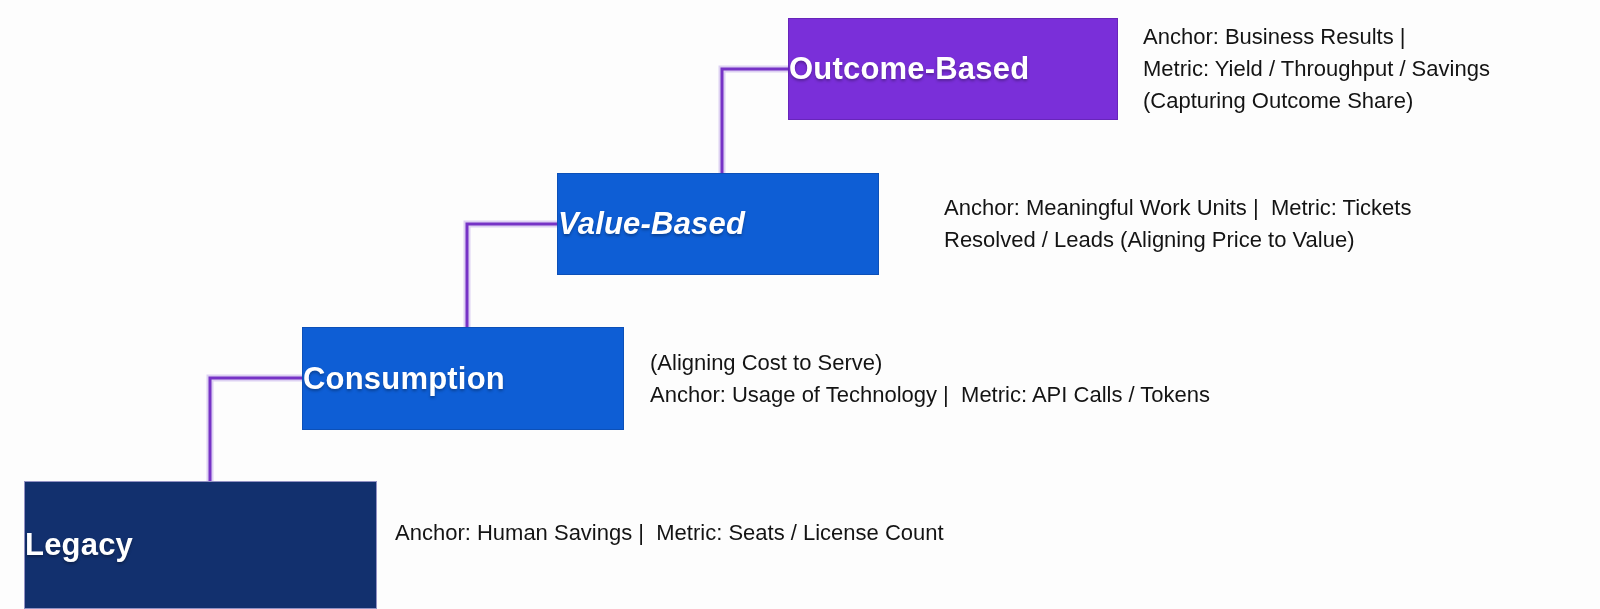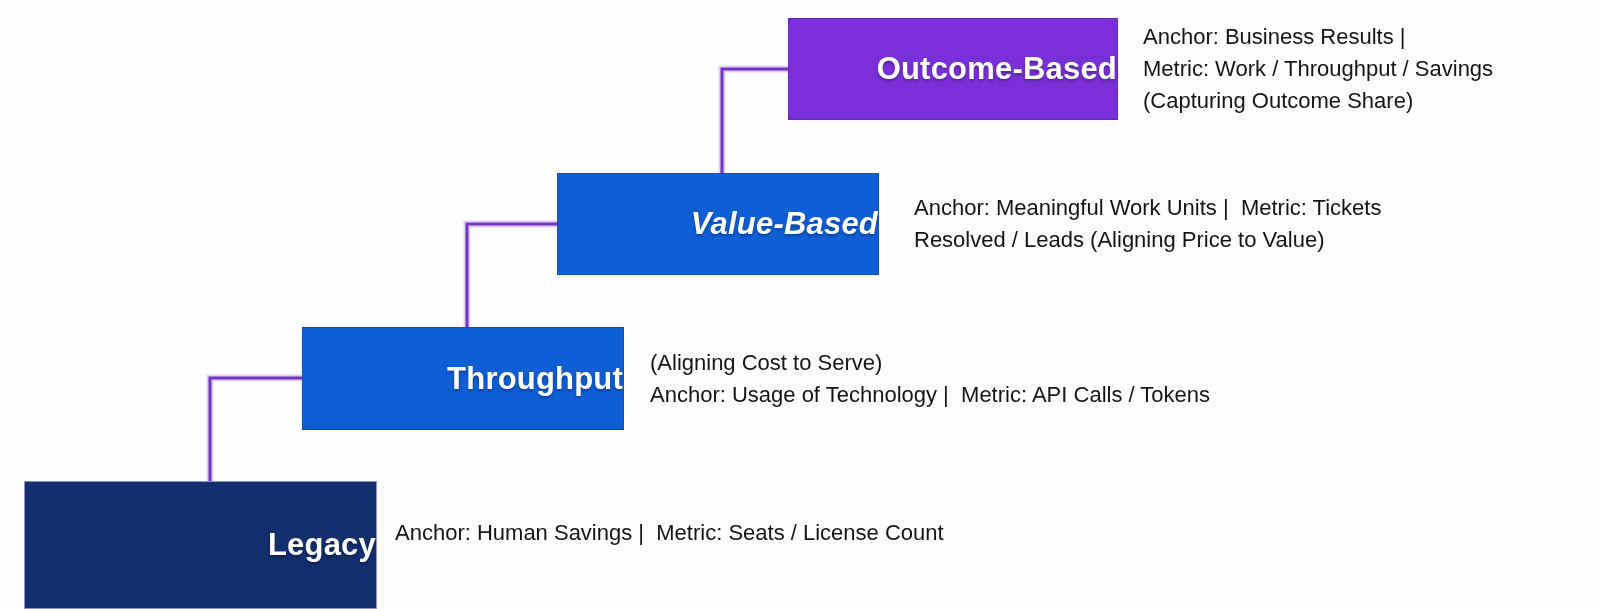--- a/index.html
+++ b/index.html
@@ -30,21 +30,21 @@
   }
   .wire {
     fill: none;
     stroke: var(--connector, #7633C6);
     stroke-width: 3;
   }
   .box {
     position: absolute;
     display: flex;
     align-items: center;
-    justify-content: flex-end;
+    justify-content: flex-start;
     color: #ffffff;
     font-weight: bold;
     font-size: 31px;
     letter-spacing: 0.2px;
     text-shadow: 0 2px 3px rgba(0, 0, 0, 0.30);
     box-sizing: border-box;
   }
   #box-outcome {
     left: 788px; top: 18px; width: 330px; height: 102px;
     background: var(--outcome, #7A2FD9);
@@ -70,21 +70,21 @@
     position: absolute;
     display: flex;
     flex-direction: column;
     justify-content: center;
     font-size: 22px;
     line-height: 32px;
     color: var(--text, #141414);
     white-space: pre;
   }
   #desc-outcome     { left: 1143px; top: 18px;  height: 102px; }
-  #desc-value       { left: 914px;  top: 173px; height: 102px; }
+  #desc-value       { left: 944px;  top: 173px; height: 102px; }
   #desc-consumption { left: 650px;  top: 327px; height: 103px; }
   #desc-legacy      { left: 395px;  top: 481px; height: 104px; }
 </style>
 </head>
 <body>
 
 <div id="stage">
 
   <svg id="connectors" viewBox="0 0 1600 609" xmlns="http://www.w3.org/2000/svg">
     <path class="halo" d="M 788 69 H 722 V 173"></path>
@@ -93,34 +93,34 @@
     <path class="wire" d="M 788 69 H 722 V 173"></path>
     <path class="wire" d="M 557 224 H 467 V 327"></path>
     <path class="wire" d="M 302 378 H 210 V 481"></path>
   </svg>
 
   <div id="box-outcome" class="box">
     <span>Outcome-Based</span>
   </div>
   <div id="desc-outcome" class="desc">
     <div>Anchor: Business Results |</div>
-    <div>Metric: Work / Throughput / Savings</div>
+    <div>Metric: Yield / Throughput / Savings</div>
     <div>(Capturing Outcome Share)</div>
   </div>
 
   <div id="box-value" class="box">
     <span>Value-Based</span>
   </div>
   <div id="desc-value" class="desc">
     <div>Anchor: Meaningful Work Units |  Metric: Tickets</div>
     <div>Resolved / Leads (Aligning Price to Value)</div>
   </div>
 
   <div id="box-consumption" class="box">
-    <span>Throughput</span>
+    <span>Consumption</span>
   </div>
   <div id="desc-consumption" class="desc">
     <div>(Aligning Cost to Serve)</div>
     <div>Anchor: Usage of Technology |  Metric: API Calls / Tokens</div>
   </div>
 
   <div id="box-legacy" class="box">
     <span>Legacy</span>
   </div>
   <div id="desc-legacy" class="desc">

